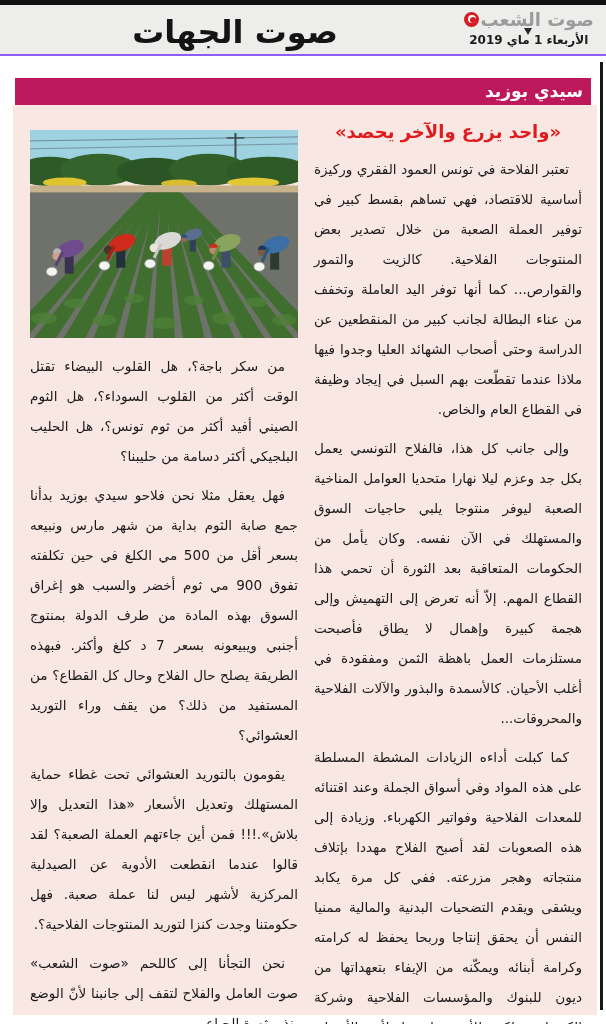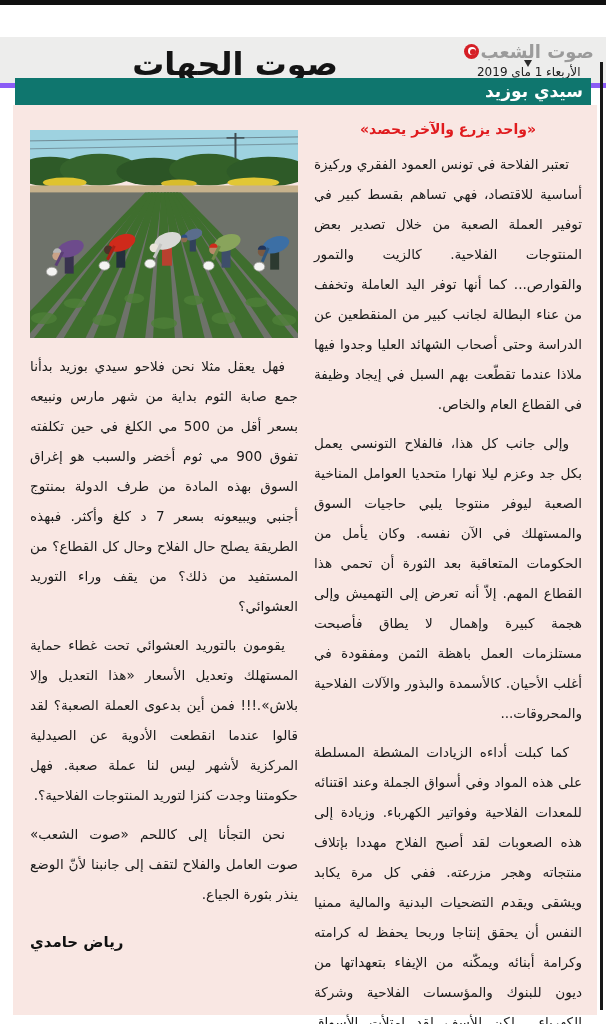--- a/index.html
+++ b/index.html
@@ -1,41 +1,41 @@
 <!DOCTYPE html>
 <html lang="ar"><head>
 <meta charset="utf-8">
 <style>
   html,body{margin:0;padding:0;background:#ffffff;}
   body{width:606px;height:1024px;overflow:hidden;font-family:"DejaVu Sans",sans-serif;}
   .page{position:relative;width:606px;height:1024px;background:#ffffff;}
 
   
   .topstrip{position:absolute;left:0;top:0;width:606px;height:5px;background:#101010;}
-  .header{position:absolute;left:0;top:5px;width:606px;height:51px;background:#ededec;border-bottom:5px solid #8b5cf6;box-sizing:border-box;margin-top:32px;}
+  .header{position:absolute;left:0;top:5px;width:606px;height:51px;background:#ededec;border-bottom:2px solid #8b5cf6;box-sizing:border-box;}
   .masthead{position:absolute;left:0;top:8px;width:470px;text-align:center;font-size:32px;font-weight:bold;color:#141414;direction:rtl;letter-spacing:1px;}
   .logo-block{position:absolute;right:12px;top:4px;text-align:center;direction:rtl;}
   .logo-line{display:flex;align-items:center;justify-content:center;gap:2px;direction:rtl;}
   .logo-text{font-size:18px;font-weight:bold;color:#9b9b9b;letter-spacing:1px;white-space:nowrap;}
   .logo-disc{display:inline-block;width:15px;height:15px;border-radius:50%;background:#d51f26;position:relative;flex:0 0 auto;}
   .logo-disc::after{content:"";position:absolute;left:4px;top:3px;width:8px;height:8px;border-radius:50%;background:#ffffff;}
   .logo-disc::before{content:"";position:absolute;left:6px;top:5px;width:6px;height:6px;border-radius:50%;background:#d51f26;z-index:2;}
   .logo-tail{position:absolute;right:62px;top:19px;width:0;height:0;border-left:4px solid transparent;border-right:4px solid transparent;border-top:7px solid #2a2a2a;}
-  .logo-date{font-size:12px;font-weight:normal;color:#1b1b1b;margin-top:3px;direction:rtl;}
+  .logo-date{font-size:12px;font-weight:bold;color:#1b1b1b;margin-top:3px;direction:rtl;}
 
   
   .right-rule{position:absolute;left:600px;top:62px;width:3px;height:948px;background:#171717;}
-  .section-bar{position:absolute;left:15px;top:78px;width:576px;height:27px;background:#0f766e;color:#ffffff;font-weight:bold;font-size:17px;line-height:27px;direction:rtl;padding:0 8px;box-sizing:border-box;}
+  .section-bar{position:absolute;left:15px;top:78px;width:576px;height:27px;background:#be185d;color:#ffffff;font-weight:bold;font-size:17px;line-height:27px;direction:rtl;padding:0 8px;box-sizing:border-box;}
   .section-pointer{position:absolute;top:105px;left:560px;width:0;height:0;border-left:14px solid transparent;border-right:14px solid transparent;border-top:13px solid #6b6b6d;}
 
   
   .content{position:absolute;left:13px;top:105px;width:584px;height:910px;background:#f9e7e3;direction:rtl;padding:12px 15px;box-sizing:border-box;}
   .cols{display:flex;gap:16px;direction:rtl;}
   .col{width:268px;flex:0 0 268px;}
-  .headline{color:#e01b1e;font-weight:bold;font-size:14px;text-align:center;margin:4px 0 12px;direction:rtl;}
+  .headline{color:#e01b1e;font-weight:bold;font-size:18px;text-align:center;margin:4px 0 12px;direction:rtl;}
   .content p{font-size:13.6px;line-height:30px;text-align:justify;margin:0 0 9px;color:#1b1b1b;text-indent:13px;direction:rtl;}
   .photo-wrap{width:268px;height:208px;margin:13px 0 13px;}
   .photo-wrap svg{display:block;width:268px;height:208px;}
   .author{font-weight:bold;font-size:15px;color:#111;text-align:left;margin-top:24px;direction:rtl;}
 </style>
 </head>
 <body>
 
 <div class="page">
 
@@ -161,21 +161,22 @@
             <g transform="translate(247,114)">
               <rect x="-5" y="6" width="9" height="21" fill="#2c3a30"></rect>
               <ellipse cx="0" cy="2" rx="14" ry="8" fill="#3c6fa5" transform="rotate(-20)"></ellipse>
               <circle cx="-13" cy="9" r="4.5" fill="#7a5a42"></circle>
               <path d="M-17.5,7 a4.5,4.5 0 0 1 9,0 z" fill="#20355c"></path>
               <line x1="-7" y1="5" x2="-13" y2="19" stroke="#2e577f" stroke-width="3"></line>
               <ellipse cx="-16" cy="24" rx="5.5" ry="4.5" fill="#f4f4f2" stroke="#9a9a96" stroke-width="0.8"></ellipse>
             </g>
           </svg>
         </div>
+        <p>من سكر باجة؟، هل القلوب البيضاء تقتل الوقت أكثر من القلوب السوداء؟، هل الثوم الصيني أفيد أكثر من ثوم تونس؟، هل الحليب البلجيكي أكثر دسامة من حليبنا؟</p>
         <p>فهل يعقل مثلا نحن فلاحو سيدي بوزيد بدأنا جمع صابة الثوم بداية من شهر مارس ونبيعه بسعر أقل من 500 مي الكلغ في حين تكلفته تفوق 900 مي ثوم أخضر والسبب هو إغراق السوق بهذه المادة من طرف الدولة بمنتوج أجنبي ويبيعونه بسعر 7 د كلغ وأكثر. فبهذه الطريقة يصلح حال الفلاح وحال كل القطاع؟ من المستفيد من ذلك؟ من يقف وراء التوريد العشوائي؟</p>
-        <p>يقومون بالتوريد العشوائي تحت غطاء حماية المستهلك وتعديل الأسعار «هذا التعديل وإلا بلاش».!!! فمن أين بدعوى العملة الصعبة؟ لقد قالوا عندما انقطعت الأدوية عن الصيدلية المركزية لأشهر ليس لنا عملة صعبة. فهل حكومتنا وجدت كنزا لتوريد المنتوجات الفلاحية؟.</p>
+        <p>يقومون بالتوريد العشوائي تحت غطاء حماية المستهلك وتعديل الأسعار «هذا التعديل وإلا بلاش».!!! فمن أين جاءتهم العملة الصعبة؟ لقد قالوا عندما انقطعت الأدوية عن الصيدلية المركزية لأشهر ليس لنا عملة صعبة. فهل حكومتنا وجدت كنزا لتوريد المنتوجات الفلاحية؟.</p>
         <p>نحن التجأنا إلى كاللحم «صوت الشعب» صوت العامل والفلاح لتقف إلى جانبنا لأنّ الوضع ينذر بثورة الجياع.</p>
         <div class="author">رياض حامدي</div>
       </div>
 
     </div>
   </div>
 </div>
 
 </body></html>

